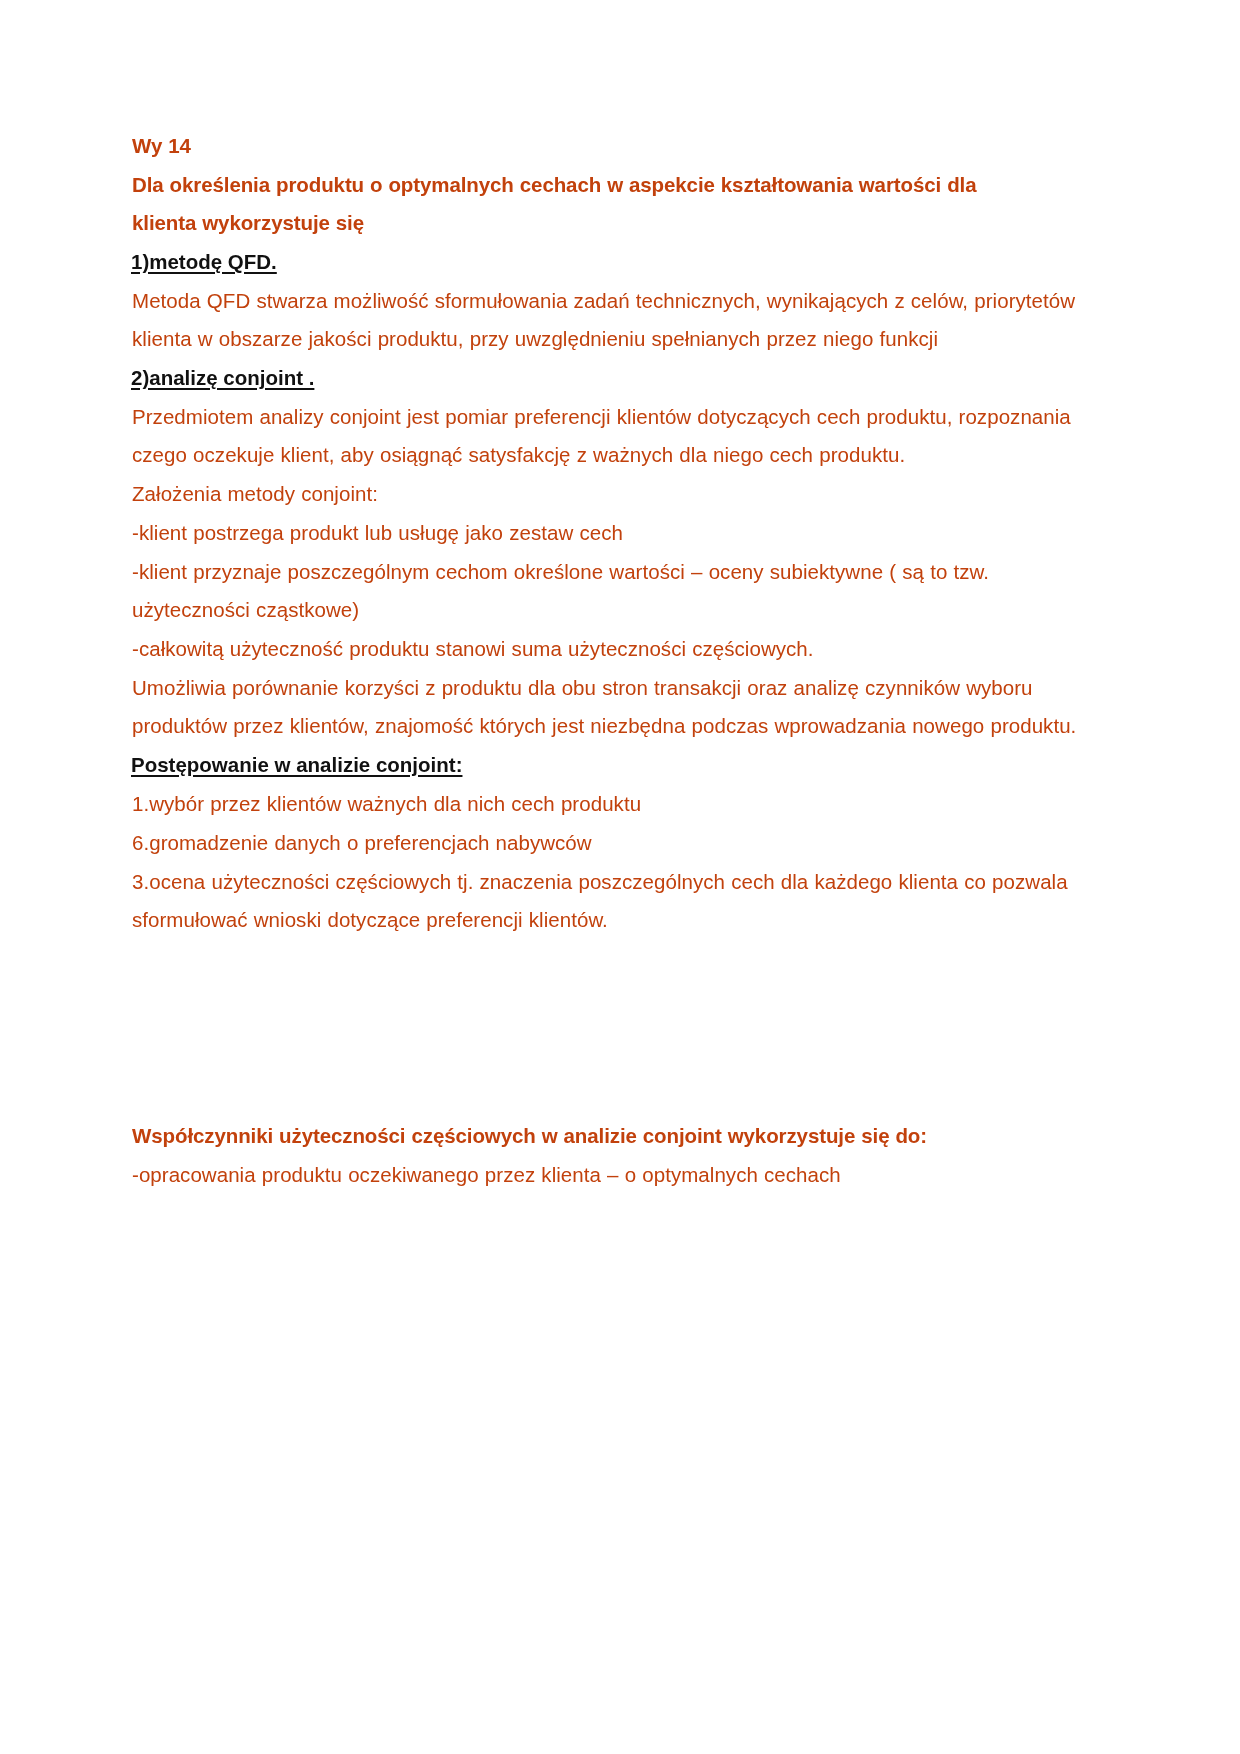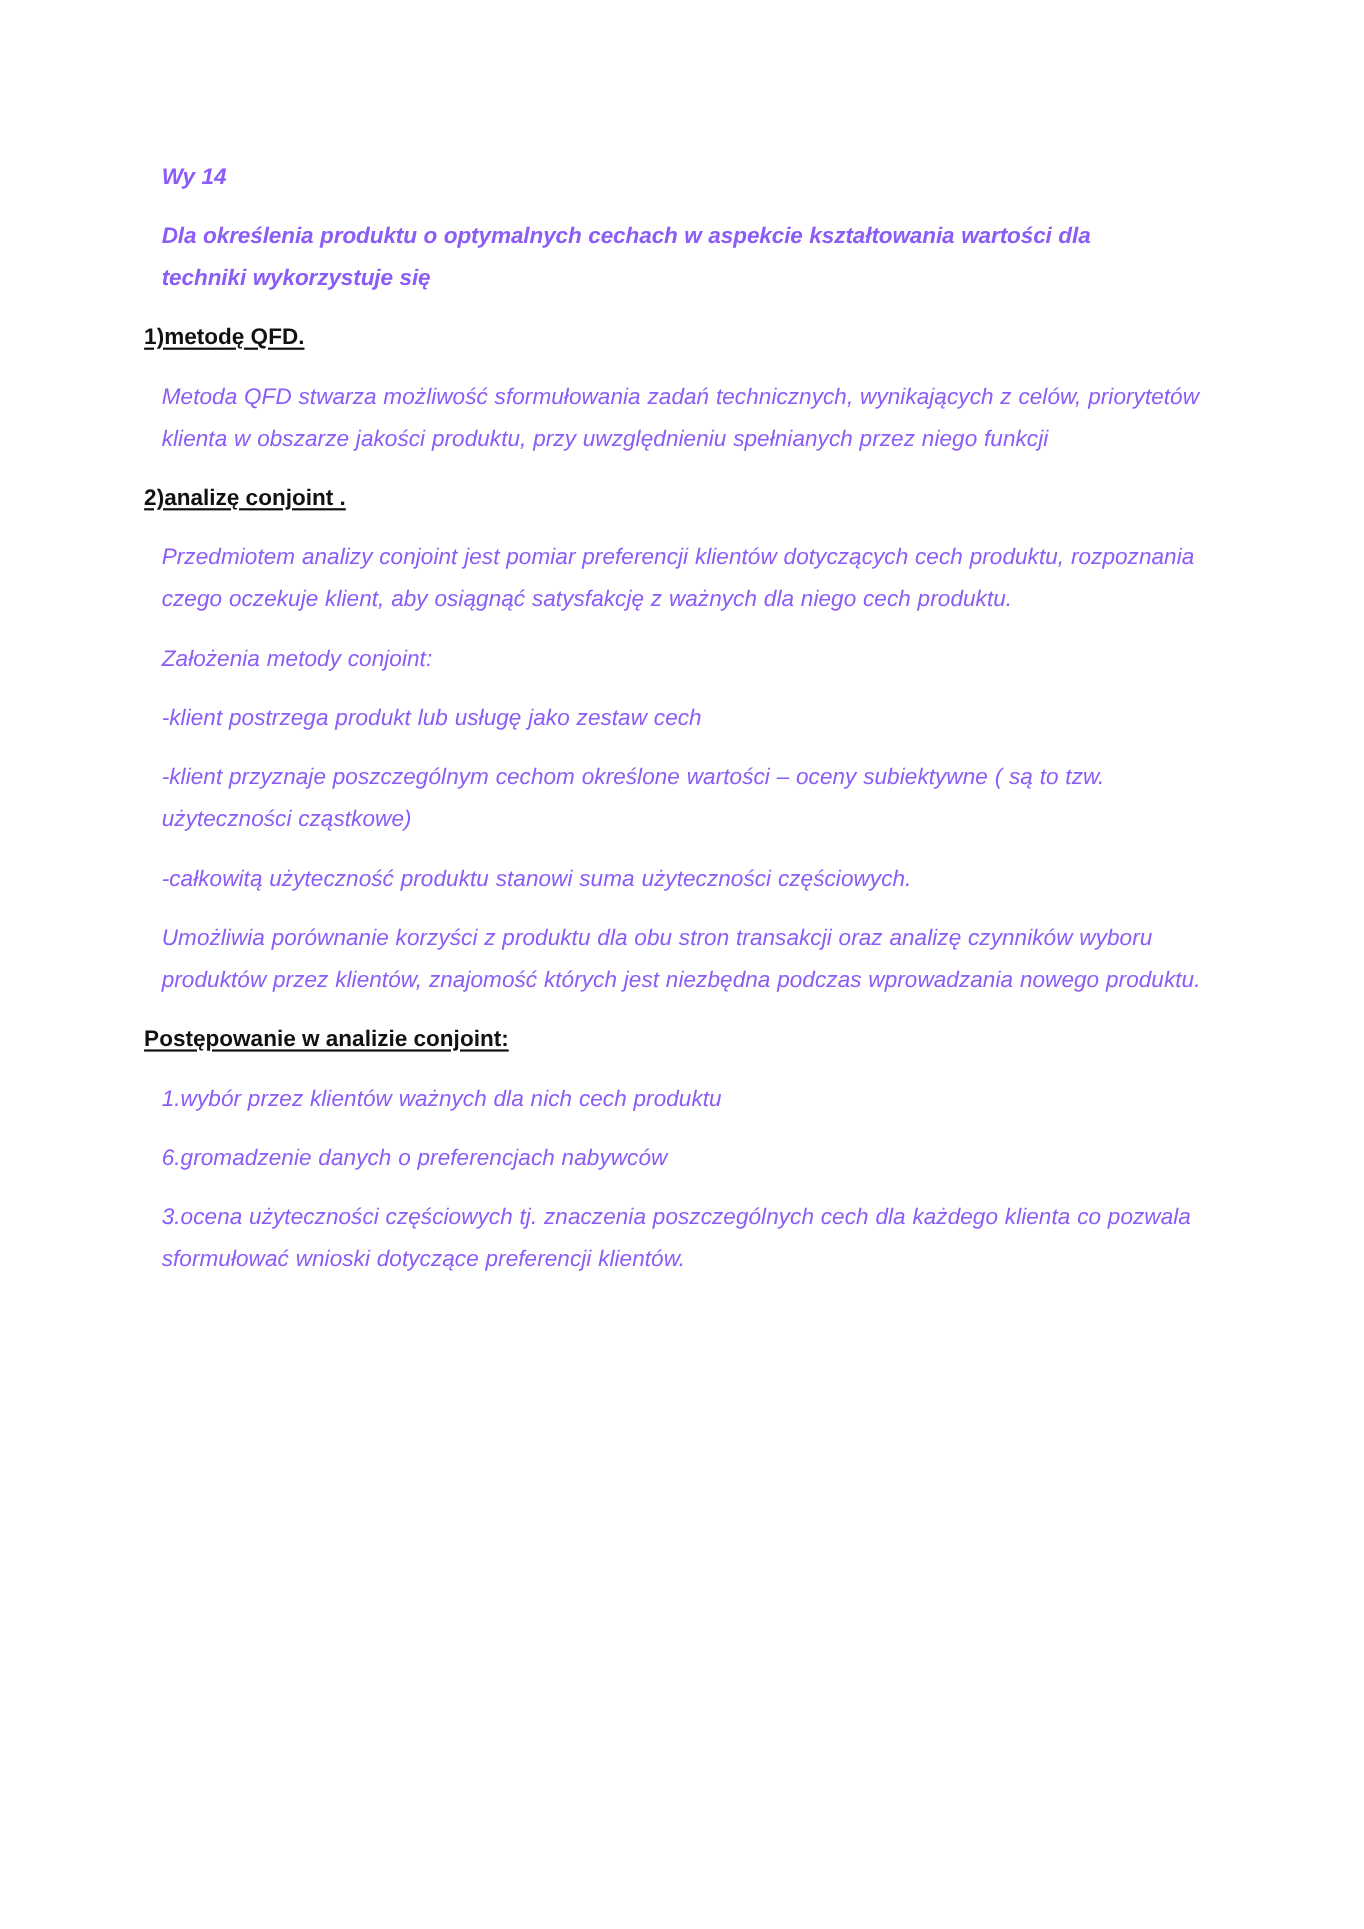--- a/index.html
+++ b/index.html
@@ -27,25 +27,24 @@
   .doc-body {
     width: 970px;
   }
   
   .line,
   .para {
     font-size: 20.5px;
     line-height: 38px;
     letter-spacing: 0.05px;
     word-spacing: 0.4px;
-    color: #8b5cf6;
-    margin: 16px;
+    color: #c2410c;
+    margin: 1px;
     text-align: left;
     white-space: normal;
-    font-style: italic;
   }
   .para {
     width: 960px;
   }
   .bold {
     font-weight: bold;
     letter-spacing: -0.1px;
   }
   .heading-block {
     width: 905px;
@@ -70,21 +69,21 @@
   }
 </style>
 </head>
 <body>
 
 <div class="page">
   <div class="doc-body">
 
     <div class="line bold heading-block">Wy 14</div>
 
-    <div class="para bold heading-block">Dla określenia produktu o optymalnych cechach w aspekcie kształtowania wartości dla techniki wykorzystuje się</div>
+    <div class="para bold heading-block">Dla określenia produktu o optymalnych cechach w aspekcie kształtowania wartości dla klienta wykorzystuje się</div>
 
     <div class="u-wrap"><span class="underline-head">1)metodę QFD.</span></div>
 
 
     <p class="para">Metoda QFD stwarza możliwość sformułowania zadań technicznych, wynikających z celów, priorytetów klienta w obszarze jakości produktu, przy uwzględnieniu spełnianych przez niego funkcji</p>
 
     <div class="u-wrap"><span class="underline-head">2)analizę conjoint .</span></div>
 
     <p class="para">Przedmiotem analizy conjoint jest pomiar preferencji klientów dotyczących cech produktu, rozpoznania czego oczekuje klient, aby osiągnąć satysfakcję z ważnych dla niego cech produktu.</p>
 
@@ -101,15 +100,20 @@
     <div class="u-wrap"><span class="underline-head">Postępowanie w analizie conjoint:</span></div>
 
     <p class="para">1.wybór przez klientów ważnych dla nich cech produktu</p>
 
     <p class="para">6.gromadzenie danych o preferencjach nabywców</p>
 
     <p class="para">3.ocena użyteczności częściowych tj. znaczenia poszczególnych cech dla każdego klienta co pozwala sformułować wnioski dotyczące preferencji klientów.</p>
 
     <div class="spacer-xl"></div>
 
+    <div class="tail-block">
+      <p class="para bold">Współczynniki użyteczności częściowych w analizie conjoint wykorzystuje się do:</p>
+
+      <p class="para">-opracowania produktu oczekiwanego przez klienta – o optymalnych cechach</p>
+    </div>
 
   </div>
 </div>
 
 </body></html>

